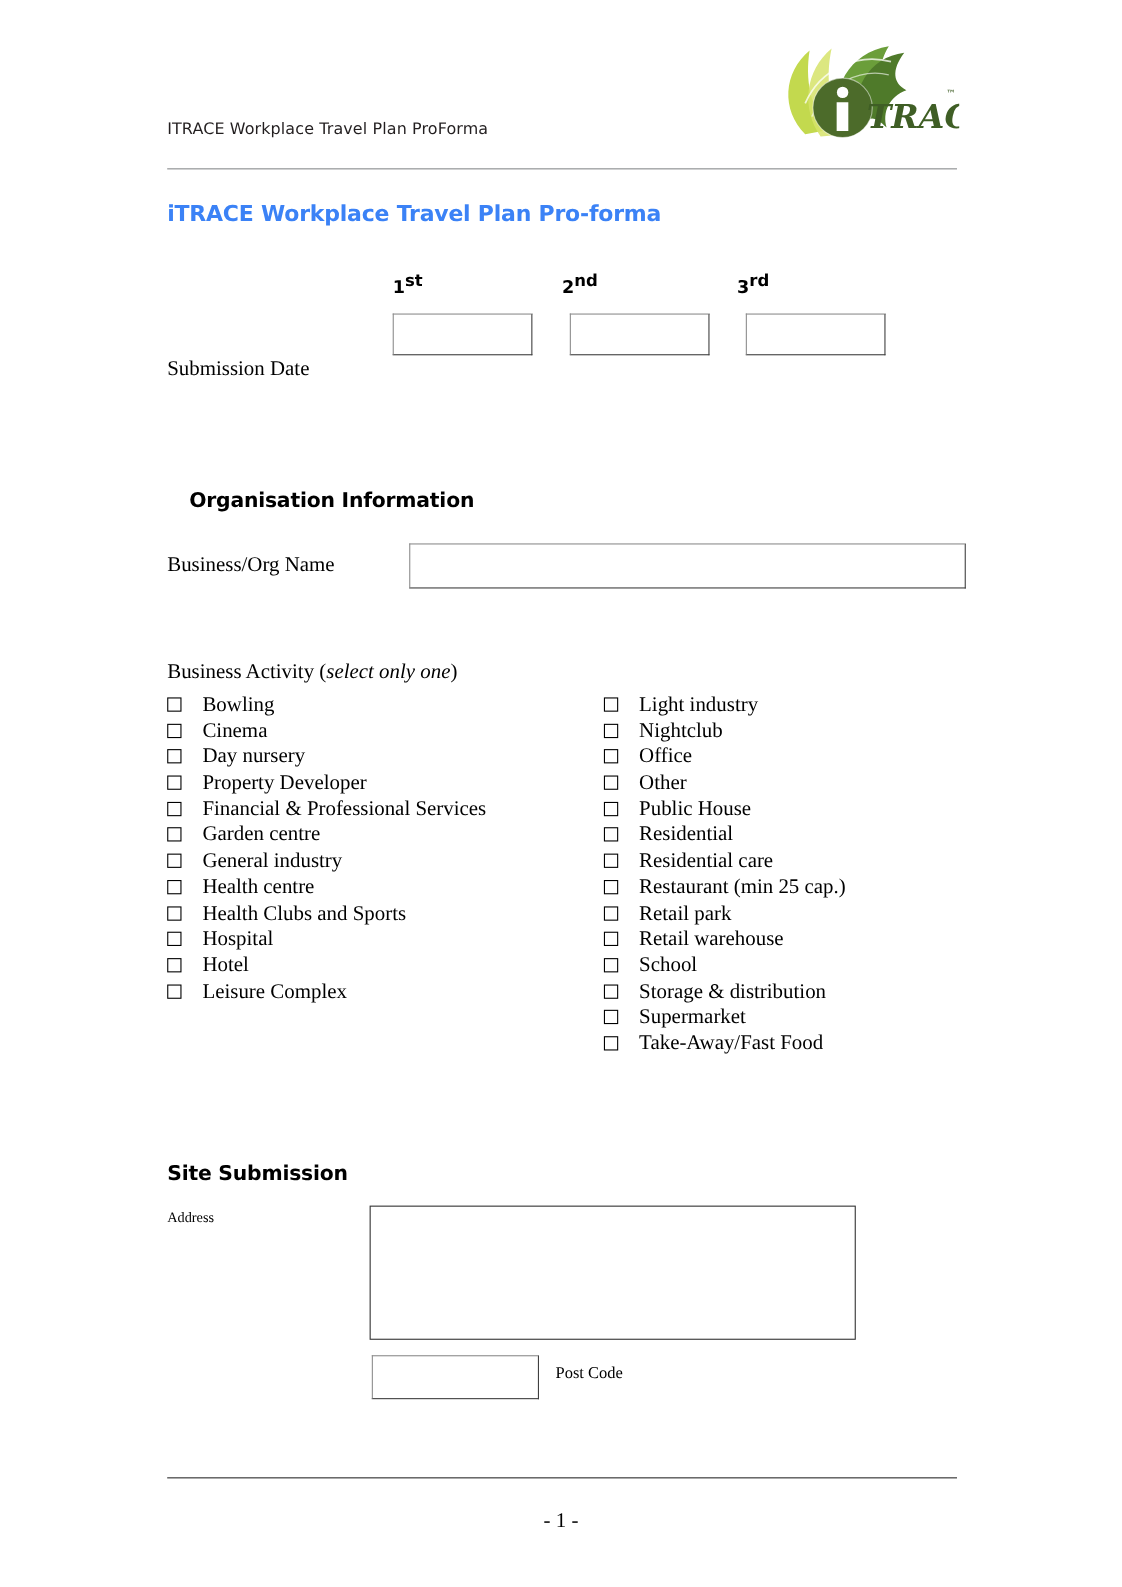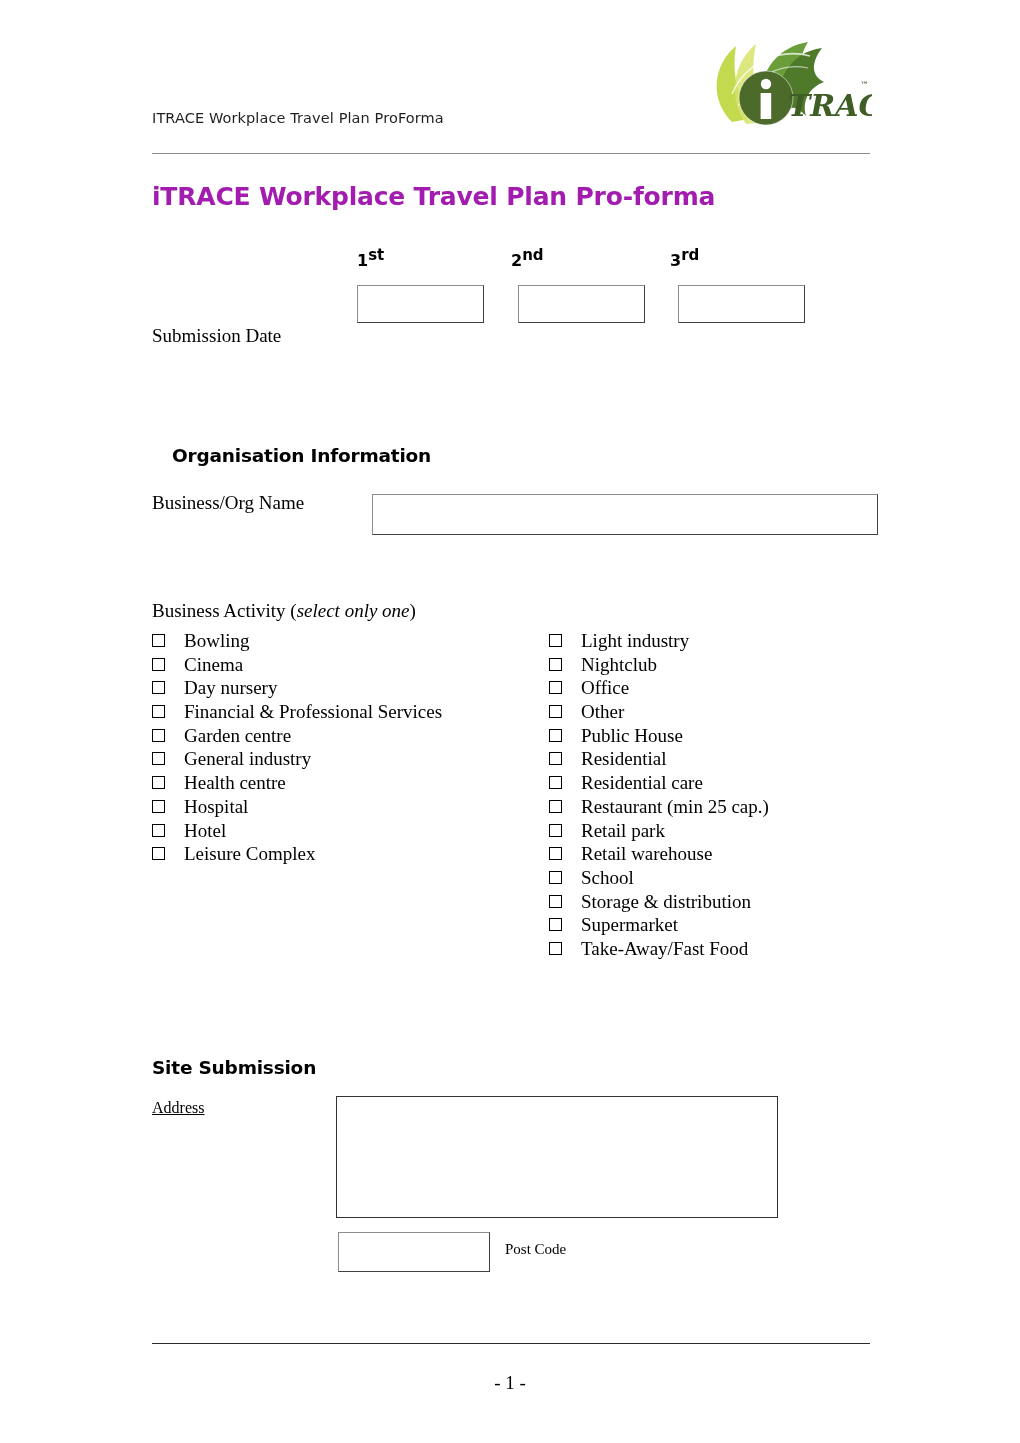--- a/index.html
+++ b/index.html
@@ -53,22 +53,22 @@
     background: #888a8c;
   }
 
   
   .main-title {
     position: absolute;
     left: 152px;
     top: 182px;
     font-family: "DejaVu Sans", "Liberation Sans", sans-serif;
     font-weight: bold;
-    font-size: 25px;
-    color: #a21caf;
+    font-size: 20px;
+    color: #3b82f6;
     letter-spacing: -0.2px;
     white-space: nowrap;
   }
 
   
   .ord {
     position: absolute;
     font-family: "DejaVu Sans", "Liberation Sans", sans-serif;
     font-weight: bold;
     font-size: 16px;
@@ -116,21 +116,21 @@
     letter-spacing: -0.2px;
     white-space: nowrap;
   }
   .sh-org  { left: 152px; top: 445px; margin-left: 20px; }
   .sh-site { left: 152px; top: 1057px; }
 
   
   .org-label {
     position: absolute;
     left: 152px;
-    top: 492px;
+    top: 503px;
     font-size: 19px;
     white-space: nowrap;
   }
   .org-box {
     position: absolute;
     left: 372px;
     top: 494px;
     width: 506px;
     height: 41px;
     border: 1px solid #404040;
@@ -178,23 +178,22 @@
     line-height: 23.7px;
     margin-left: 19px;
     color: #000;
   }
 
   
   .address-label {
     position: absolute;
     left: 152px;
     top: 1099px;
-    font-size: 16px;
-    white-space: nowrap;
-    text-decoration: underline;
+    font-size: 13px;
+    white-space: nowrap;
   }
   .address-box {
     position: absolute;
     left: 336px;
     top: 1096px;
     width: 442px;
     height: 122px;
     border: 1px solid #333333;
     background: #fff;
     box-sizing: border-box;
@@ -296,33 +295,41 @@
       <div class="cb-row">
         <span class="checkbox"></span>
         <span class="cb-label">Cinema</span>
       </div>
       <div class="cb-row">
         <span class="checkbox"></span>
         <span class="cb-label">Day nursery</span>
       </div>
       <div class="cb-row">
         <span class="checkbox"></span>
+        <span class="cb-label">Property Developer</span>
+      </div>
+      <div class="cb-row">
+        <span class="checkbox"></span>
         <span class="cb-label">Financial &amp; Professional Services</span>
       </div>
       <div class="cb-row">
         <span class="checkbox"></span>
         <span class="cb-label">Garden centre</span>
       </div>
       <div class="cb-row">
         <span class="checkbox"></span>
         <span class="cb-label">General industry</span>
       </div>
       <div class="cb-row">
         <span class="checkbox"></span>
         <span class="cb-label">Health centre</span>
+      </div>
+      <div class="cb-row">
+        <span class="checkbox"></span>
+        <span class="cb-label">Health Clubs and Sports</span>
       </div>
       <div class="cb-row">
         <span class="checkbox"></span>
         <span class="cb-label">Hospital</span>
       </div>
       <div class="cb-row">
         <span class="checkbox"></span>
         <span class="cb-label">Hotel</span>
       </div>
       <div class="cb-row">

